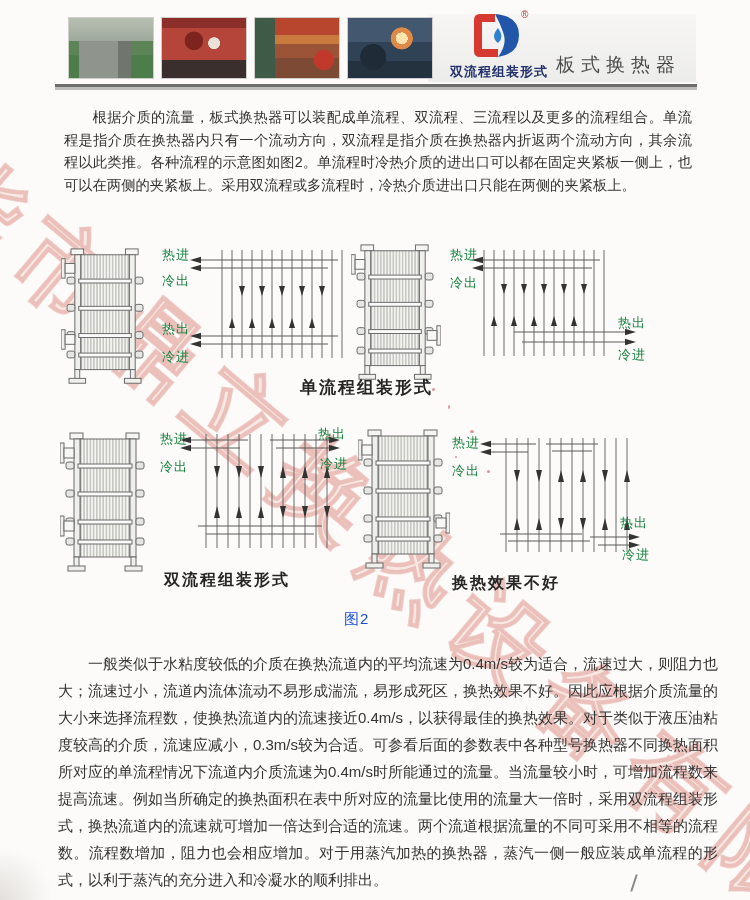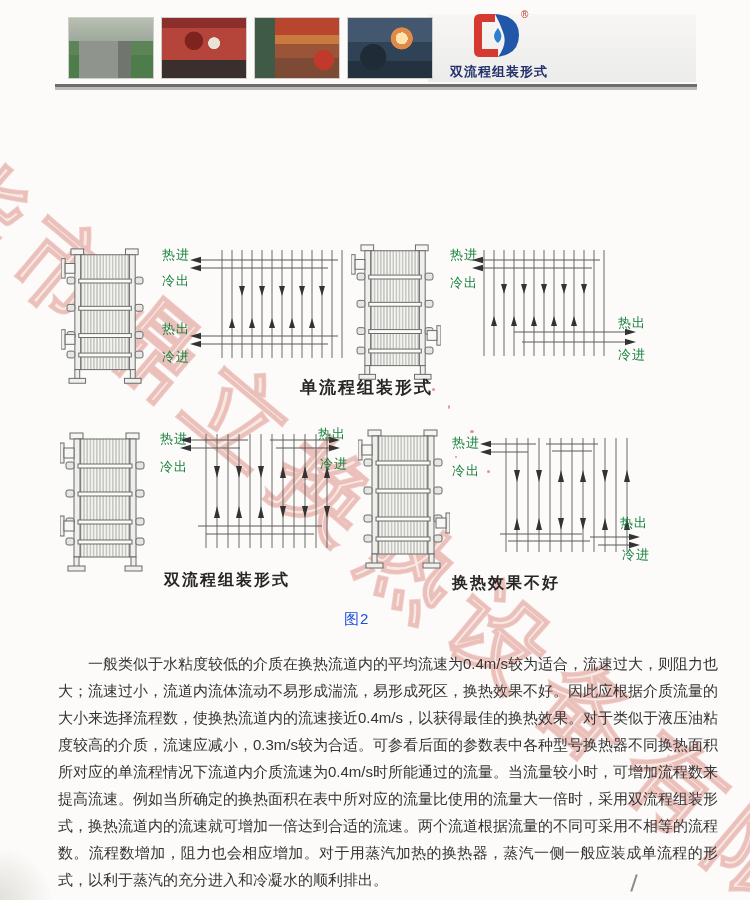--- a/index.html
+++ b/index.html
@@ -67,23 +67,25 @@
   <div class="photo ph3" style="left:254px"></div>
   <div class="photo ph4" style="left:347px"></div>
 
   <svg class="abs" style="left:468px;top:11px" width="56" height="50" viewBox="0 0 56 50">
     <path d="M27 3 H12 Q6 3 6 9 V40 Q6 46 12 46 H30 V38 H14 V11 H27 Z" fill="#d5392f"></path>
     <path d="M27 3 Q51 5 51 24 Q51 43 30 46 Q40 33 35 21 Q32 12 27 3 Z" fill="#2156a8"></path>
     <path d="M30 17 q7 9 0 15 q-8 -6 0 -15 Z" fill="#2f7fd0"></path>
   </svg>
   <span class="regmark">®</span>
   <div class="brand">双流程组装形式</div>
+  <div class="pagetitle">板式换热器</div>
 
   <div class="rule"></div>
 
+  <div class="para p1">根据介质的流量，板式换热器可以装配成单流程、双流程、三流程以及更多的流程组合。单流程是指介质在换热器内只有一个流动方向，双流程是指介质在换热器内折返两个流动方向，其余流程以此类推。各种流程的示意图如图2。单流程时冷热介质的进出口可以都在固定夹紧板一侧上，也可以在两侧的夹紧板上。采用双流程或多流程时，冷热介质进出口只能在两侧的夹紧板上。</div>
 
   <svg width="0" height="0" style="position:absolute">
     <defs>
       <pattern id="platePat" width="3.2" height="6" patternUnits="userSpaceOnUse">
         <rect width="3.2" height="6" fill="#f4f4f1"></rect>
         <path d="M1.6 0V6" stroke="#8d8d8b" stroke-width="0.8"></path>
       </pattern>
       <g id="hxCore">
         <rect x="10" y="3" width="13" height="6" fill="#f5f5f3" stroke="#6a6a6a"></rect>
         <rect x="66" y="3" width="13" height="6" fill="#f5f5f3" stroke="#6a6a6a"></rect>

